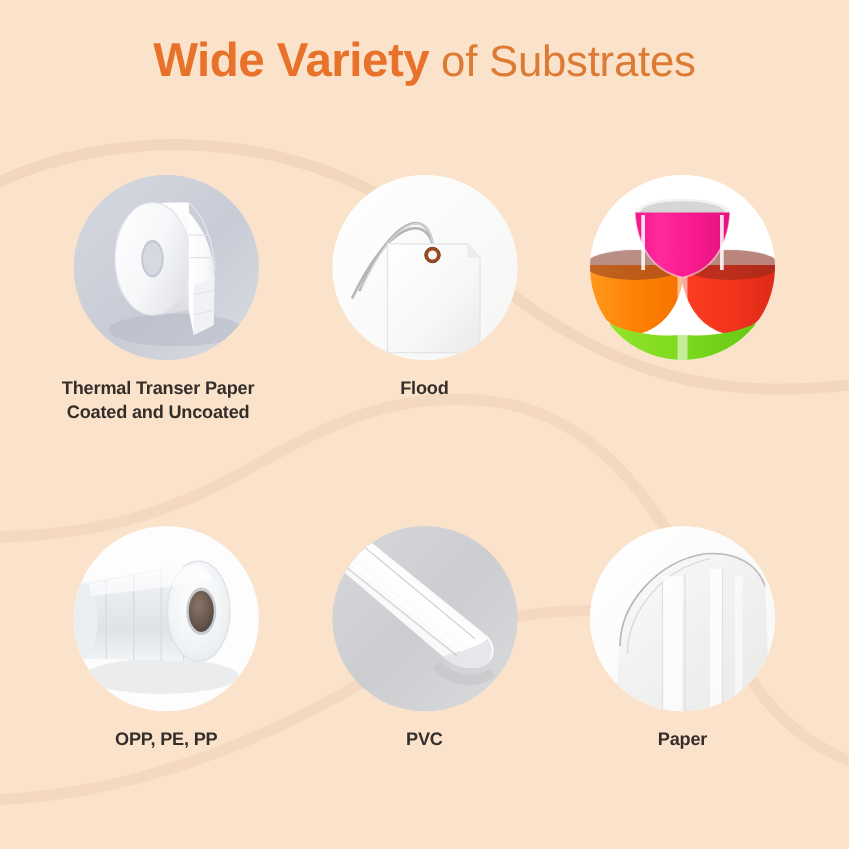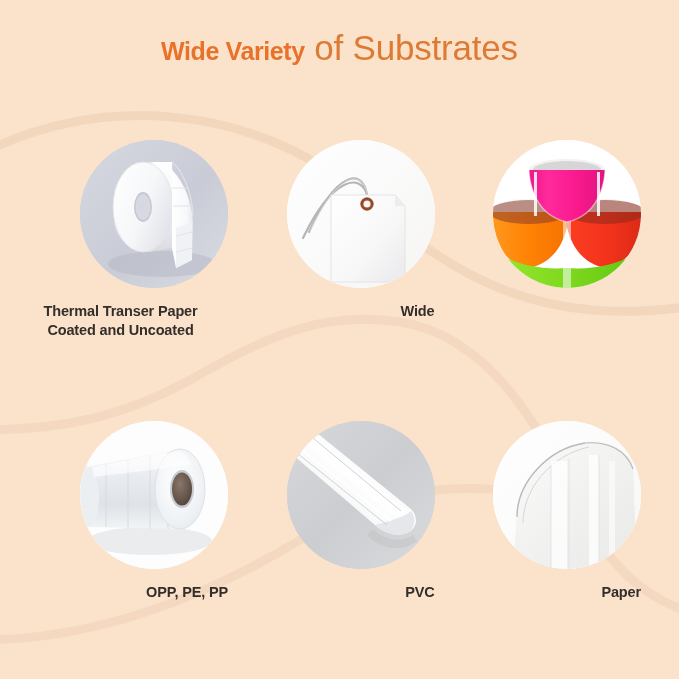--- a/index.html
+++ b/index.html
@@ -33,21 +33,21 @@
   
   .title-wrap {
     position: absolute;
     top: 28px;
     left: 0;
     width: 679px;
     text-align: center;
     z-index: 5;
   }
   .title-strong {
-    font-size: 25px;
+    font-size: 38px;
     font-weight: bold;
     color: #e8722a;
     letter-spacing: -0.4px;
   }
   .title-light {
     font-size: 35px;
     font-weight: 400;
     color: #dd7a33;
     letter-spacing: -0.2px;
   }
@@ -66,21 +66,21 @@
     padding: 0 38px;
     box-sizing: border-box;
   }
   .row.row-2 {
     margin-top: 82px;
   }
   .cell {
     width: 190px;
     display: flex;
     flex-direction: column;
-    align-items: flex-end;
+    align-items: center;
   }
   .circle {
     position: relative;
     width: 148px;
     height: 148px;
     border-radius: 50%;
     overflow: hidden;
     background: #ffffff;
   }
   .caption {
@@ -194,21 +194,21 @@
             </g>
 
             <path d="M44 55 L108 55 L118 66 L118 142 L44 142 Z" fill="url(#tagFace)" stroke="#e4e4e6" stroke-width="1"></path>
             <path d="M108 55 L118 66 L108 66 Z" fill="#ececed"></path>
 
             <circle cx="80" cy="64" r="6.2" fill="#9c4a21"></circle>
             <circle cx="80" cy="64" r="3.6" fill="#f6f6f7"></circle>
             <circle cx="80" cy="64" r="6.2" fill="none" stroke="#7e3a17" stroke-width="0.8"></circle>
           </svg>
         </div>
-        <div class="caption">Wide</div>
+        <div class="caption">Flood</div>
       </div>
 
       <div class="cell">
         <div class="circle" style="background:#ffffff">
           <svg class="media" viewBox="0 0 148 148" xmlns="http://www.w3.org/2000/svg">
             <defs>
               <linearGradient id="pinkG" x1="0" y1="0" x2="1" y2="0">
                 <stop offset="0%" stop-color="#f0168a"></stop>
                 <stop offset="25%" stop-color="#ff2a9b"></stop>
                 <stop offset="60%" stop-color="#fa1a8f"></stop>

